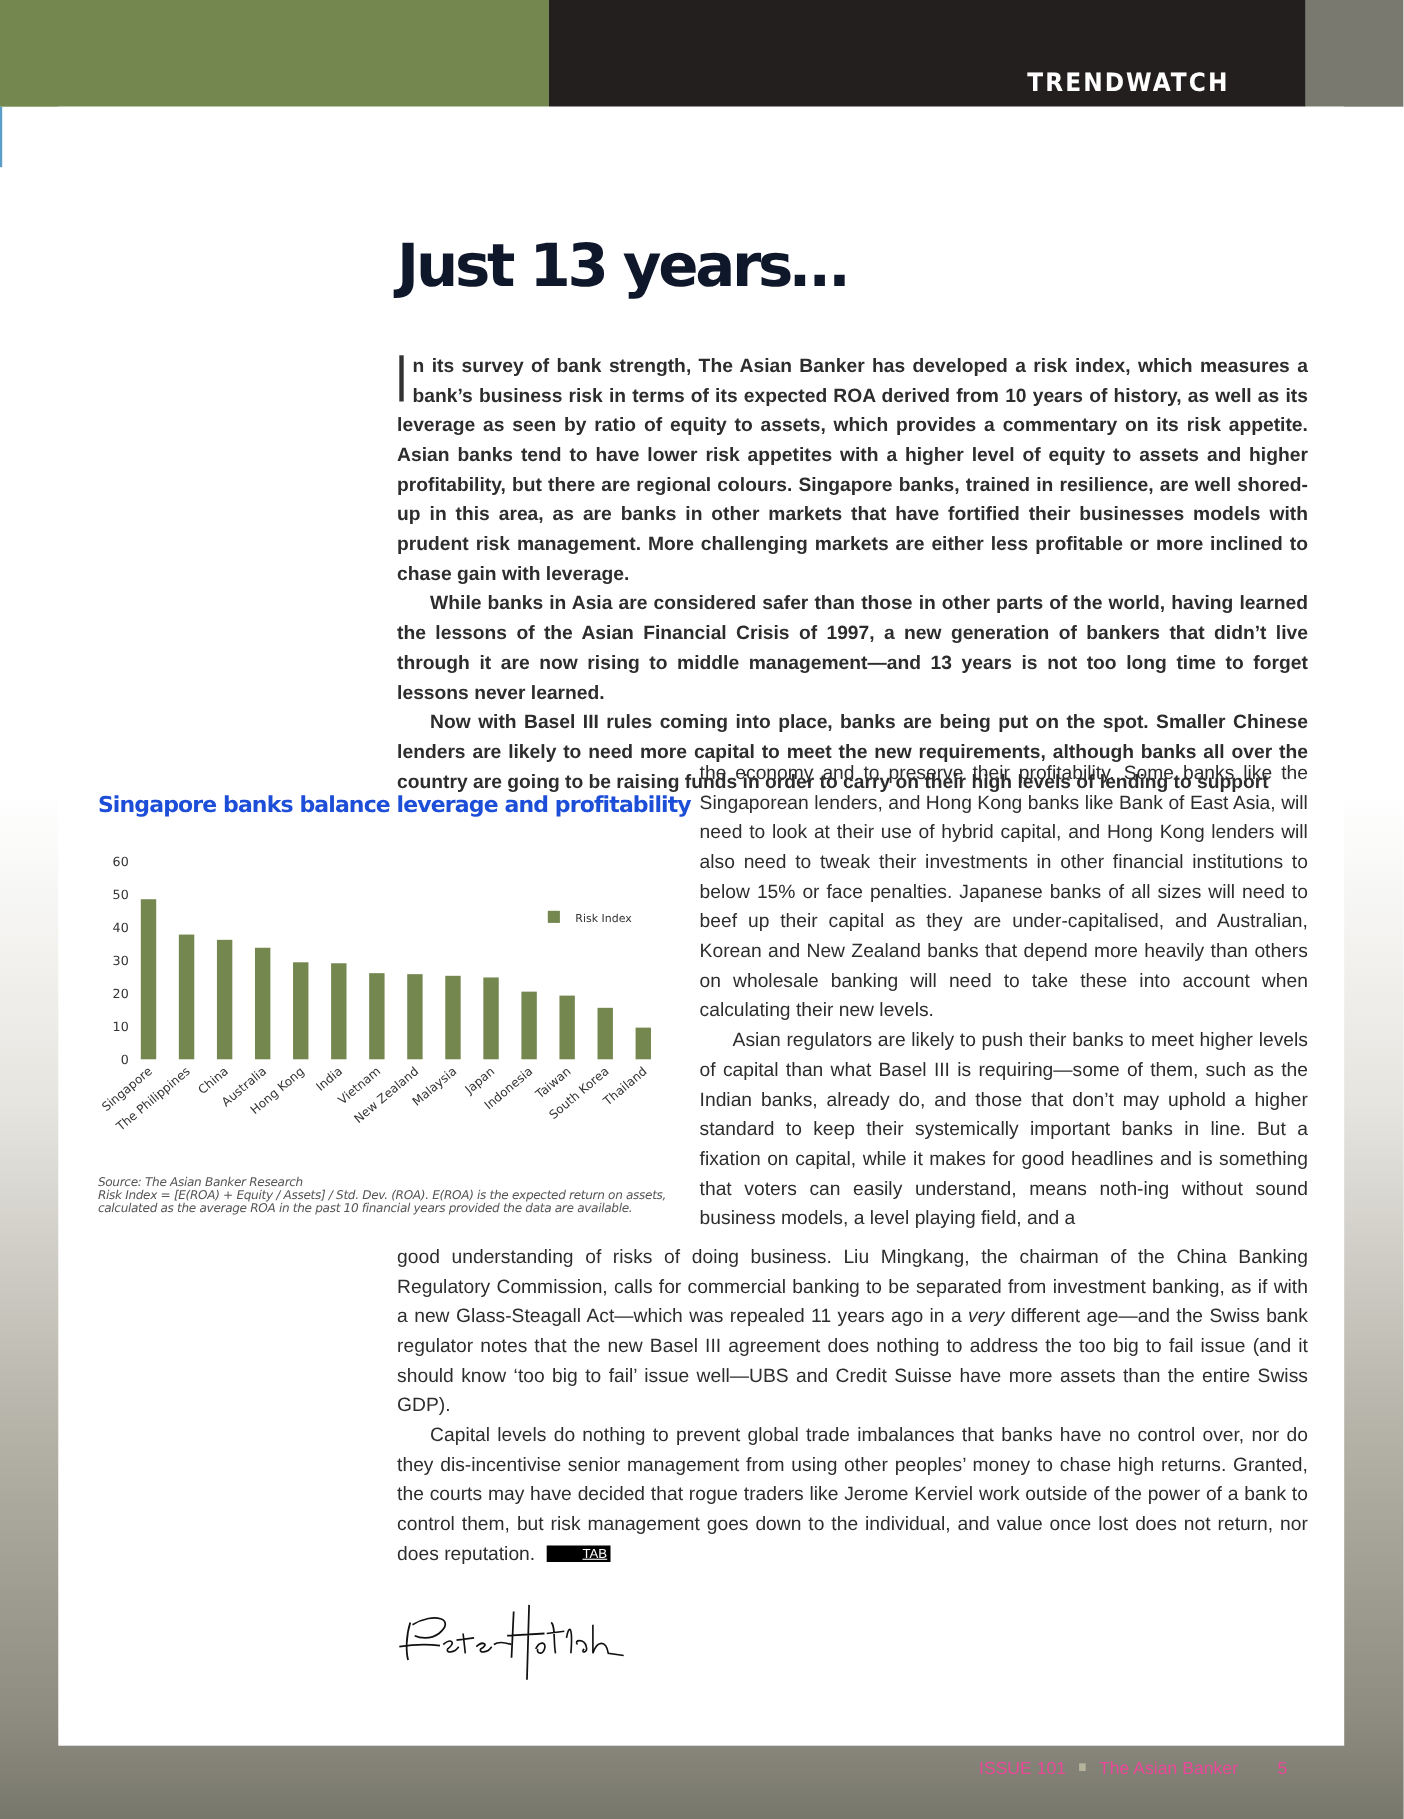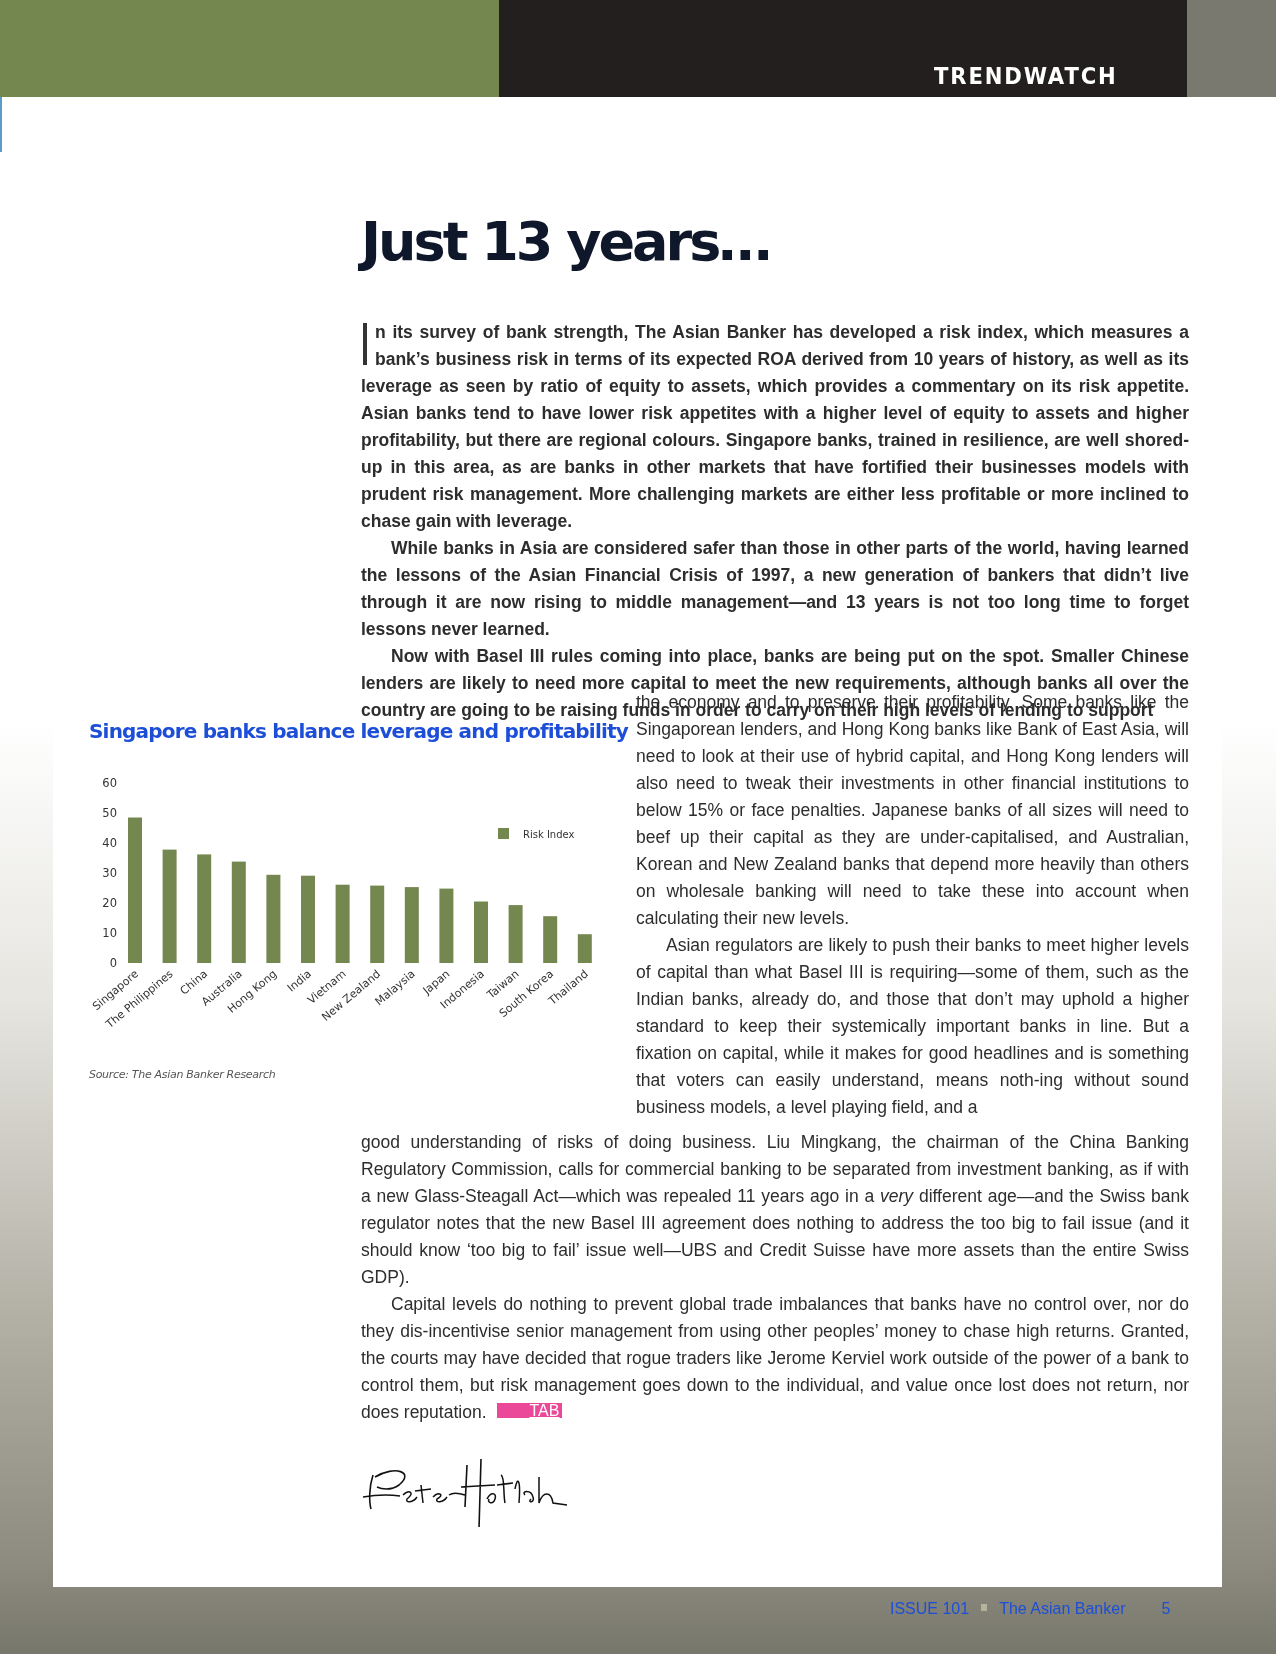--- a/index.html
+++ b/index.html
@@ -27,38 +27,38 @@
     position:absolute; font-family:"Liberation Sans", sans-serif; font-size:17.5px; line-height:27px;
     color:#2d2d2d; text-align:justify;
   }
   .body-text p { margin:0; }
   .indent { text-indent:30px; }
   .dropcap-bar { display:inline-block; width:4px; height:42px; background:#333; float:left; margin:4px 8px 0 2px; }
   #col-top { left:361px; top:319px; width:828px;font-weight:bold; }
   #col-right { left:636px; top:689px; width:553px; }
   #col-bottom { left:361px; top:1129px; width:828px; }
   .tab-badge {
-    display:inline-block; background:#ec4899; color:#fff; font-size:16px; line-height:13px; padding:1px 3px;
+    display:inline-block; background:#000000; color:#fff; font-size:12px; line-height:13px; padding:1px 3px;
     margin-left:10px; vertical-align:2px; font-family:"Liberation Sans", sans-serif;text-decoration:underline;
   }
 
   .chart-title {
     position:absolute; left:89px; top:719px; font-family:"DejaVu Sans", sans-serif; font-weight:bold;
     font-size:20px; letter-spacing:-0.8px; color:#1d4ed8; white-space:nowrap;
   }
   #chart-svg { position:absolute; left:80px; top:760px; }
   .source-note {
     position:absolute; left:89px; top:1053px; width:540px; font-family:"DejaVu Sans", sans-serif;
     font-style:italic; font-size:11px; line-height:12px; color:#555; letter-spacing:-0.3px;margin-top:16px;
   }
 
   .signature { position:absolute; left:355px; top:1447px; width:225px; height:80px; }
 
   .footer {
-    position:absolute; left:890px; top:1600px; color:#1d4ed8; font-family:"Liberation Sans", sans-serif;
+    position:absolute; left:890px; top:1600px; color:#ec4899; font-family:"Liberation Sans", sans-serif;
     font-size:16px; white-space:nowrap;
   }
   .footer .sep { display:inline-block; width:6px; height:7px; background:#b5b49a; margin:0 12px; vertical-align:3px; }
   .footer .pg { margin-left:36px; }
 </style>
 </head>
 <body>
 
 <div class="hdr-green"></div>
 <div class="hdr-dark">
@@ -120,20 +120,21 @@
       <text x="474.20000000000005" y="215" text-anchor="end" transform="rotate(-40 474.20000000000005 215)" font-family="DejaVu Sans, sans-serif" font-size="11" fill="#333">South Korea</text>
       <text x="508.8" y="215" text-anchor="end" transform="rotate(-40 508.8 215)" font-family="DejaVu Sans, sans-serif" font-size="11" fill="#333">Thailand</text>
     </g>
   <g id="legend">
     <rect x="418" y="68" width="11" height="11" fill="#74874f"></rect>
     <text x="443" y="78" font-family="DejaVu Sans, sans-serif" font-size="10" fill="#333">Risk Index</text>
   </g>
 </svg>
 <div class="source-note">
   <div>Source: The Asian Banker Research</div>
+  <div>Risk Index = [E(ROA) + Equity / Assets] / Std. Dev. (ROA). E(ROA) is the expected return on assets, calculated as the average ROA in the past 10 financial years provided the data are available.</div>
 </div>
 
 <div class="body-text" id="col-right">
   <p>the economy and to preserve their profitability. Some banks like the Singaporean lenders, and Hong Kong banks like Bank of East Asia, will need to look at their use of hybrid capital, and Hong Kong lenders will also need to tweak their investments in other financial institutions to below 15% or face penalties. Japanese banks of all sizes will need to beef up their capital as they are under-capitalised, and Australian, Korean and New Zealand banks that depend more heavily than others on wholesale banking will need to take these into account when calculating their new levels.</p>
   <p class="indent">Asian regulators are likely to push their banks to meet higher levels of capital than what Basel III is requiring—some of them, such as the Indian banks, already do, and those that don’t may uphold a higher standard to keep their systemically important banks in line. But a fixation on capital, while it makes for good headlines and is something that voters can easily understand, means noth-ing without sound business models, a level playing field, and a</p>
 </div>
 
 <div class="body-text" id="col-bottom">
   <p><span>good understanding of risks of doing business. Liu Mingkang, the chairman of the China Banking Regulatory Commission, calls for commercial banking to be separated from investment banking, as if with a new Glass-Steagall Act—which was repealed 11 years ago in a </span><em>very</em><span> different age—and the Swiss bank regulator notes that the new Basel III agreement does nothing to address the too big to fail issue (and it should know ‘too big to fail’ issue well—UBS and Credit Suisse have more assets than the entire Swiss GDP).</span></p>
   <p class="indent"><span>Capital levels do nothing to prevent global trade imbalances that banks have no control over, nor do they dis-incentivise senior management from using other peoples’ money to chase high returns. Granted, the courts may have decided that rogue traders like Jerome Kerviel work outside of the power of a bank to control them, but risk management goes down to the individual, and value once lost does not return, nor does reputation.</span><span class="tab-badge">TAB</span></p>

